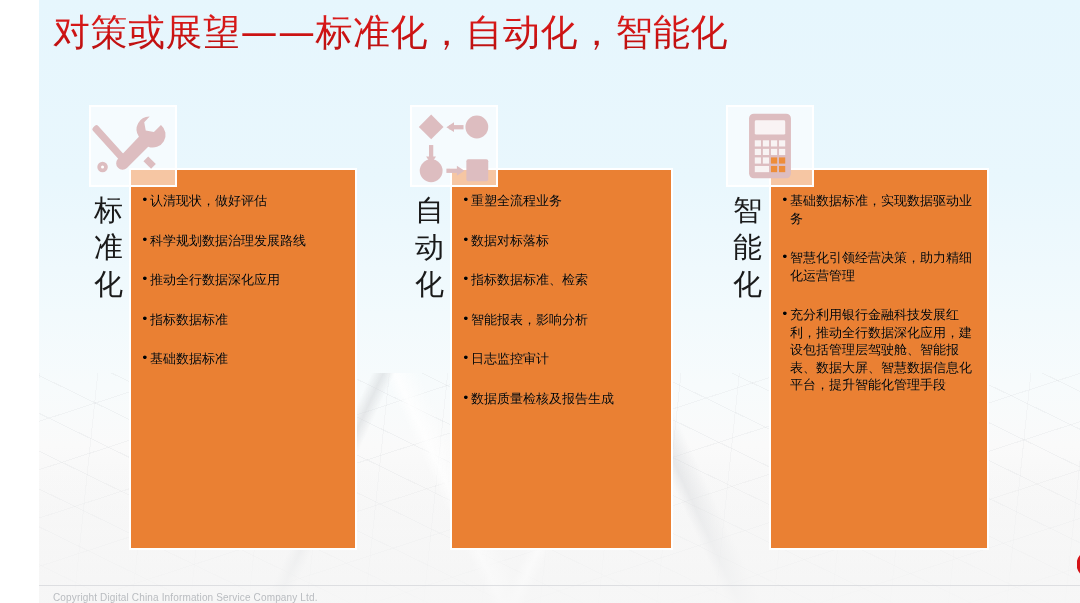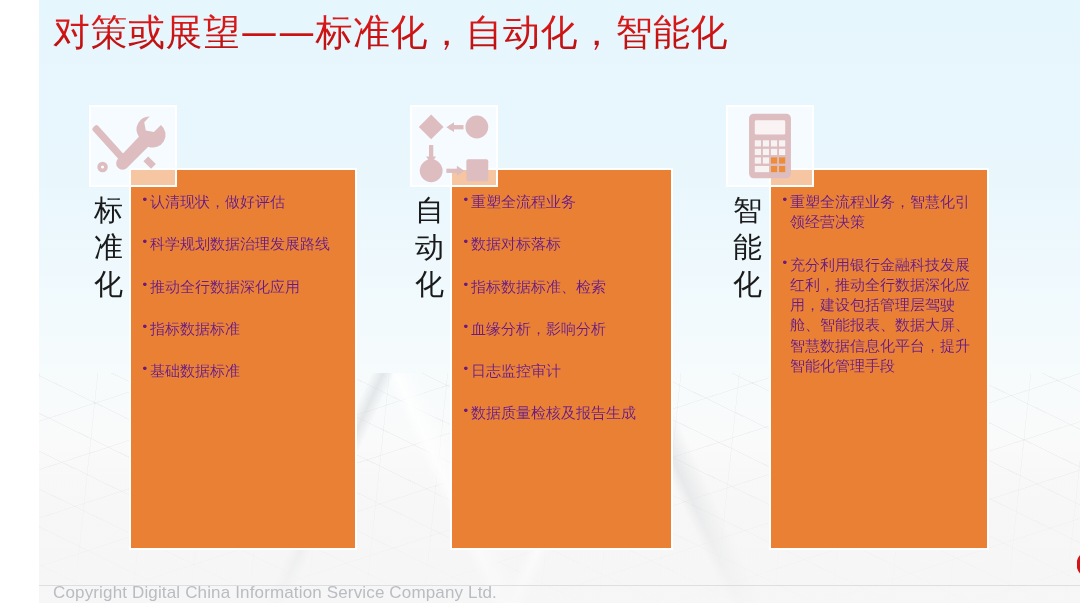--- a/index.html
+++ b/index.html
@@ -73,22 +73,22 @@
   .icon-box svg { display: block; width: 100%; height: 100%; }
 
   .panel {
     position: absolute;
     background: #ea8033;
     border: 2px solid #ffffff;
     z-index: 2;
   }
   .bullets {
     padding: 22px 8px 10px 10px;
-    color: #701a75;
-    font-size: 15px;
+    color: #000000;
+    font-size: 13px;
     line-height: 1.35;
   }
   .bullet {
     position: relative;
     padding-left: 9px;
     margin-bottom: 22px;
     font-family: "DejaVu Sans", "Liberation Sans", sans-serif;
     text-shadow: 0 0 1px rgba(255,255,255,.25);
   }
   .bullet:last-child { margin-bottom: 0; }
@@ -110,21 +110,21 @@
   }
 
   
   #footer-rule {
     position: absolute; left: 0; right: 0; bottom: 17px;
     height: 1px; background: rgba(200,203,207,.55);
   }
   #copyright {
     position: absolute;
     left: 14px; bottom: 0px;
-    font-size: 17px;
+    font-size: 10px;
     color: #b9bcc0;
     letter-spacing: .15px;
     white-space: nowrap;
     font-family: "Liberation Sans", sans-serif;
   }
 
   #logo {
     position: absolute;
     right: 8px; bottom: 22px;
     display: flex; align-items: center; gap: 7px;
@@ -211,21 +211,21 @@
           <rect x="57" y="55" width="23" height="23" rx="2"></rect>
         </g>
       </svg>
     </div>
 
     <div class="panel" style="left:411px; top:168px; width:223px; height:382px;">
       <div class="bullets">
         <div class="bullet">重塑全流程业务</div>
         <div class="bullet">数据对标落标</div>
         <div class="bullet">指标数据标准、检索</div>
-        <div class="bullet">血缘分析，影响分析</div>
+        <div class="bullet">智能报表，影响分析</div>
         <div class="bullet">日志监控审计</div>
         <div class="bullet">数据质量检核及报告生成</div>
       </div>
     </div>
 
     <div class="vlabel" style="left:376px; top:192px;">自动化</div>
   </div>
 
   <div class="column">
 
@@ -250,21 +250,22 @@
           <rect x="45" y="53" width="6.5" height="6.5"></rect>
           <rect x="53.5" y="53" width="6.5" height="6.5"></rect>
           <rect x="45" y="62" width="6.5" height="6.5"></rect>
           <rect x="53.5" y="62" width="6.5" height="6.5"></rect>
         </g>
       </svg>
     </div>
 
     <div class="panel" style="left:730px; top:168px; width:220px; height:382px;">
       <div class="bullets">
-        <div class="bullet">重塑全流程业务，智慧化引领经营决策</div>
+        <div class="bullet">基础数据标准，实现数据驱动业务</div>
+        <div class="bullet">智慧化引领经营决策，助力精细化运营管理</div>
         <div class="bullet">充分利用银行金融科技发展红利，推动全行数据深化应用，建设包括管理层驾驶舱、智能报表、数据大屏、智慧数据信息化平台，提升智能化管理手段</div>
       </div>
     </div>
 
     <div class="vlabel" style="left:694px; top:192px;">智能化</div>
   </div>
 
   <div id="footer-rule"></div>
   <div id="copyright">Copyright  Digital China Information Service Company Ltd.</div>
 

